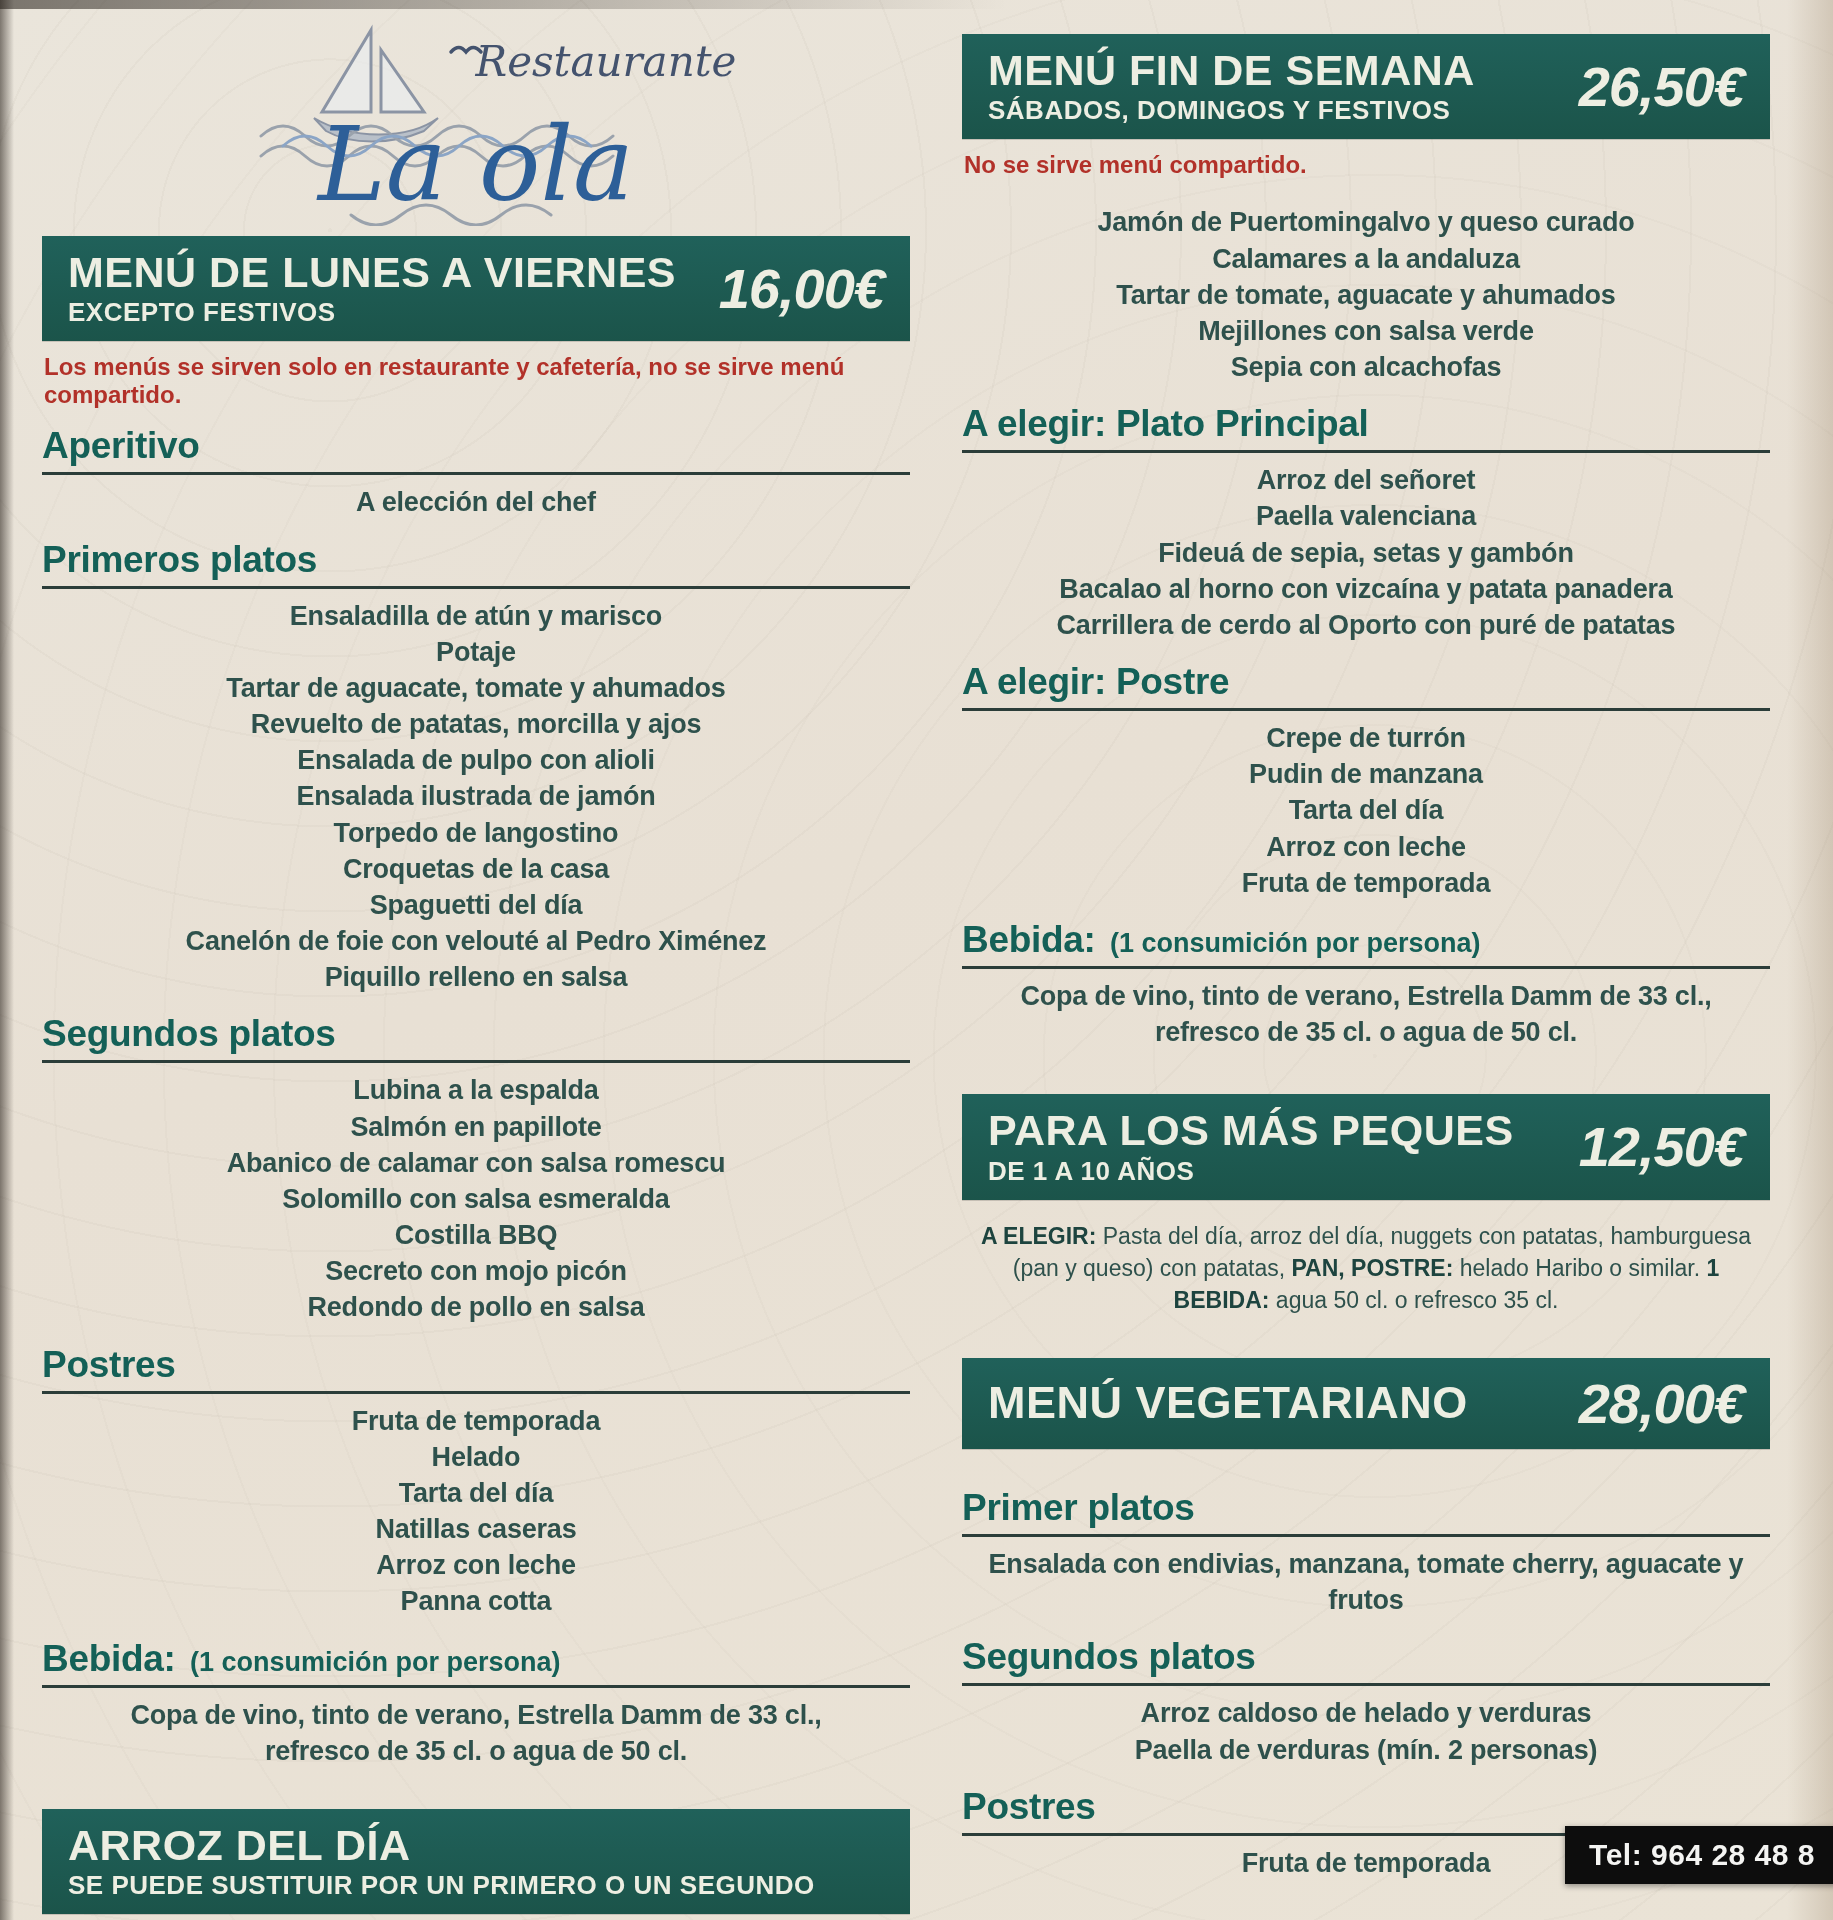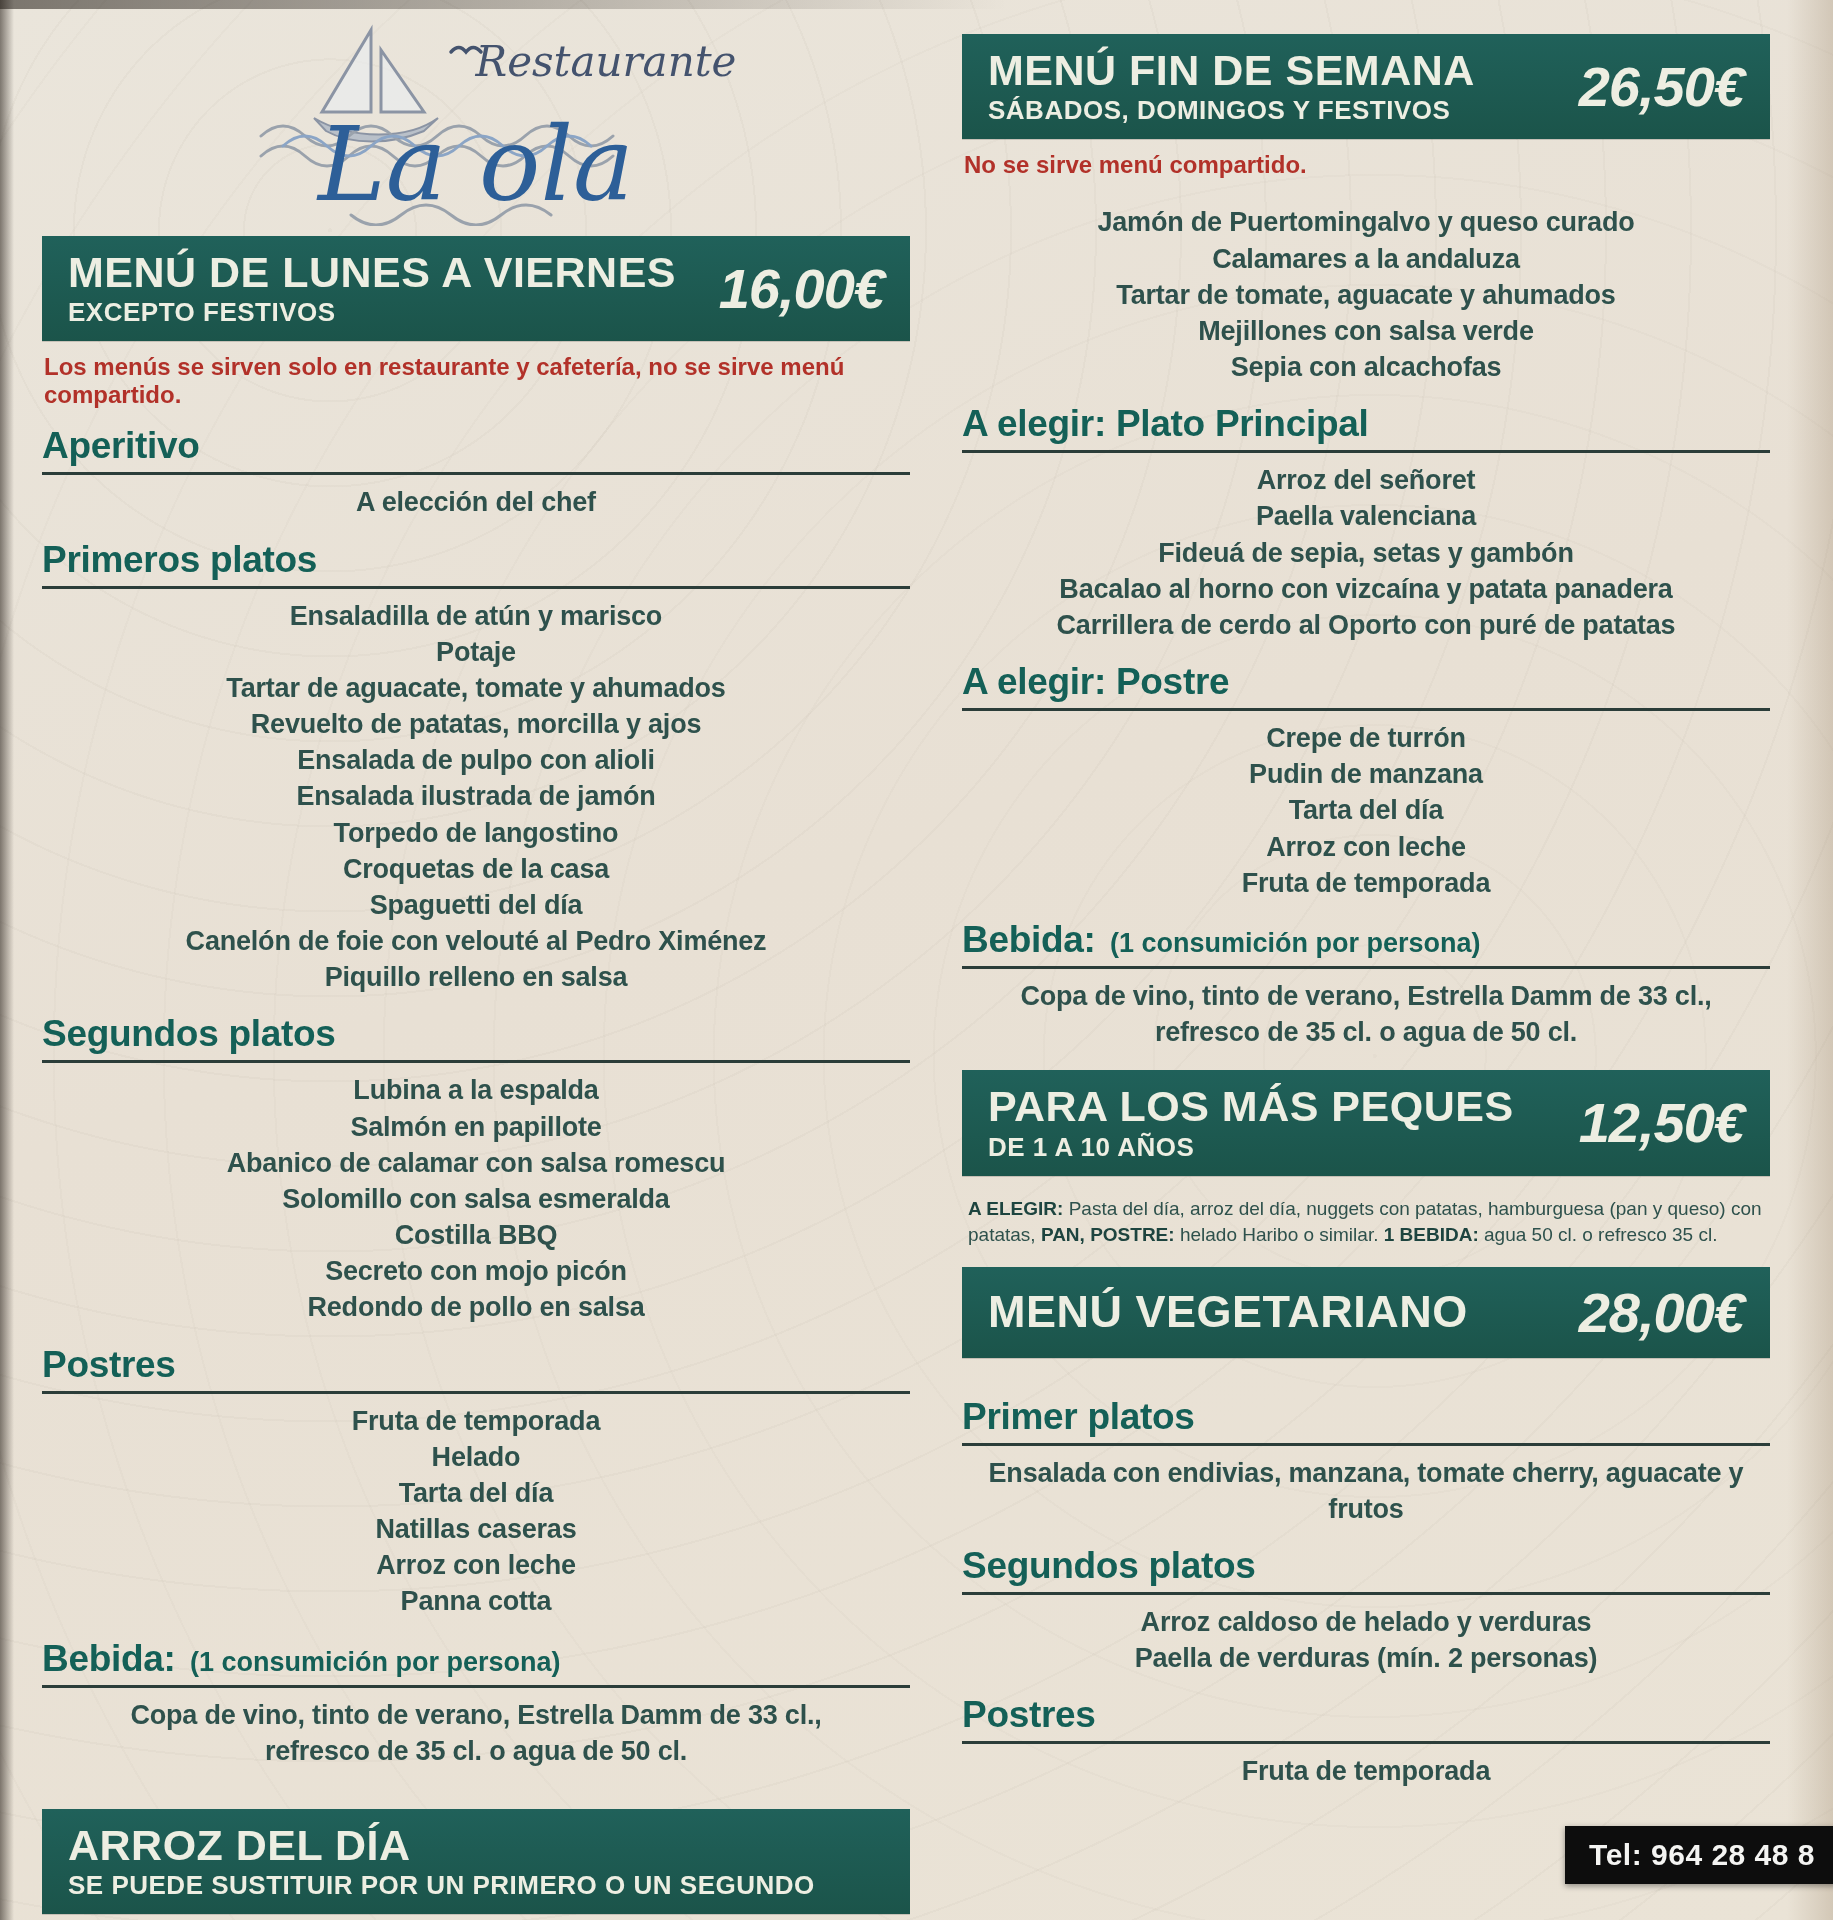--- a/index.html
+++ b/index.html
@@ -41,25 +41,25 @@
 
   .note-red{color:#b23129;font-weight:bold;font-size:24px;margin:12px 0 4px 2px;}
 
   .menu-section{margin-top:16px;}
   .sec-h{border-bottom:3px solid #2b3d39;padding-bottom:5px;}
   .sec-title{color:#146057;font-weight:bold;font-size:37px;letter-spacing:-0.3px;}
   .sec-note{color:#146057;font-weight:bold;font-size:27px;margin-left:10px;}
   .items{text-align:center;padding:9px 0 2px 0;}
   .item{font-weight:bold;font-size:27px;line-height:1.34;color:#2e514c;letter-spacing:-0.2px;}
 
-  .kids-desc{margin:20px 6px 0 6px;text-align:left;font-size:19px;line-height:1.4;color:#2e514c;}
+  .kids-desc{margin:20px 6px 0 6px;text-align:center;font-size:23px;line-height:1.4;color:#2e514c;}
   .kids-desc b{color:#1d443f;}
 
   .gap-lg{margin-top:38px;}
-  .gap-xl{margin-top:18px;}
+  .gap-xl{margin-top:42px;}
 
   .phone-badge{
     position:absolute;right:-8px;top:1826px;background:#0d0d0d;color:#f4f4f2;
     font-weight:bold;font-size:30px;padding:12px 26px 12px 24px;letter-spacing:0.5px;
     box-shadow:0 2px 6px rgba(0,0,0,0.4);
   }
 </style>
 </head>
 <body>
 

